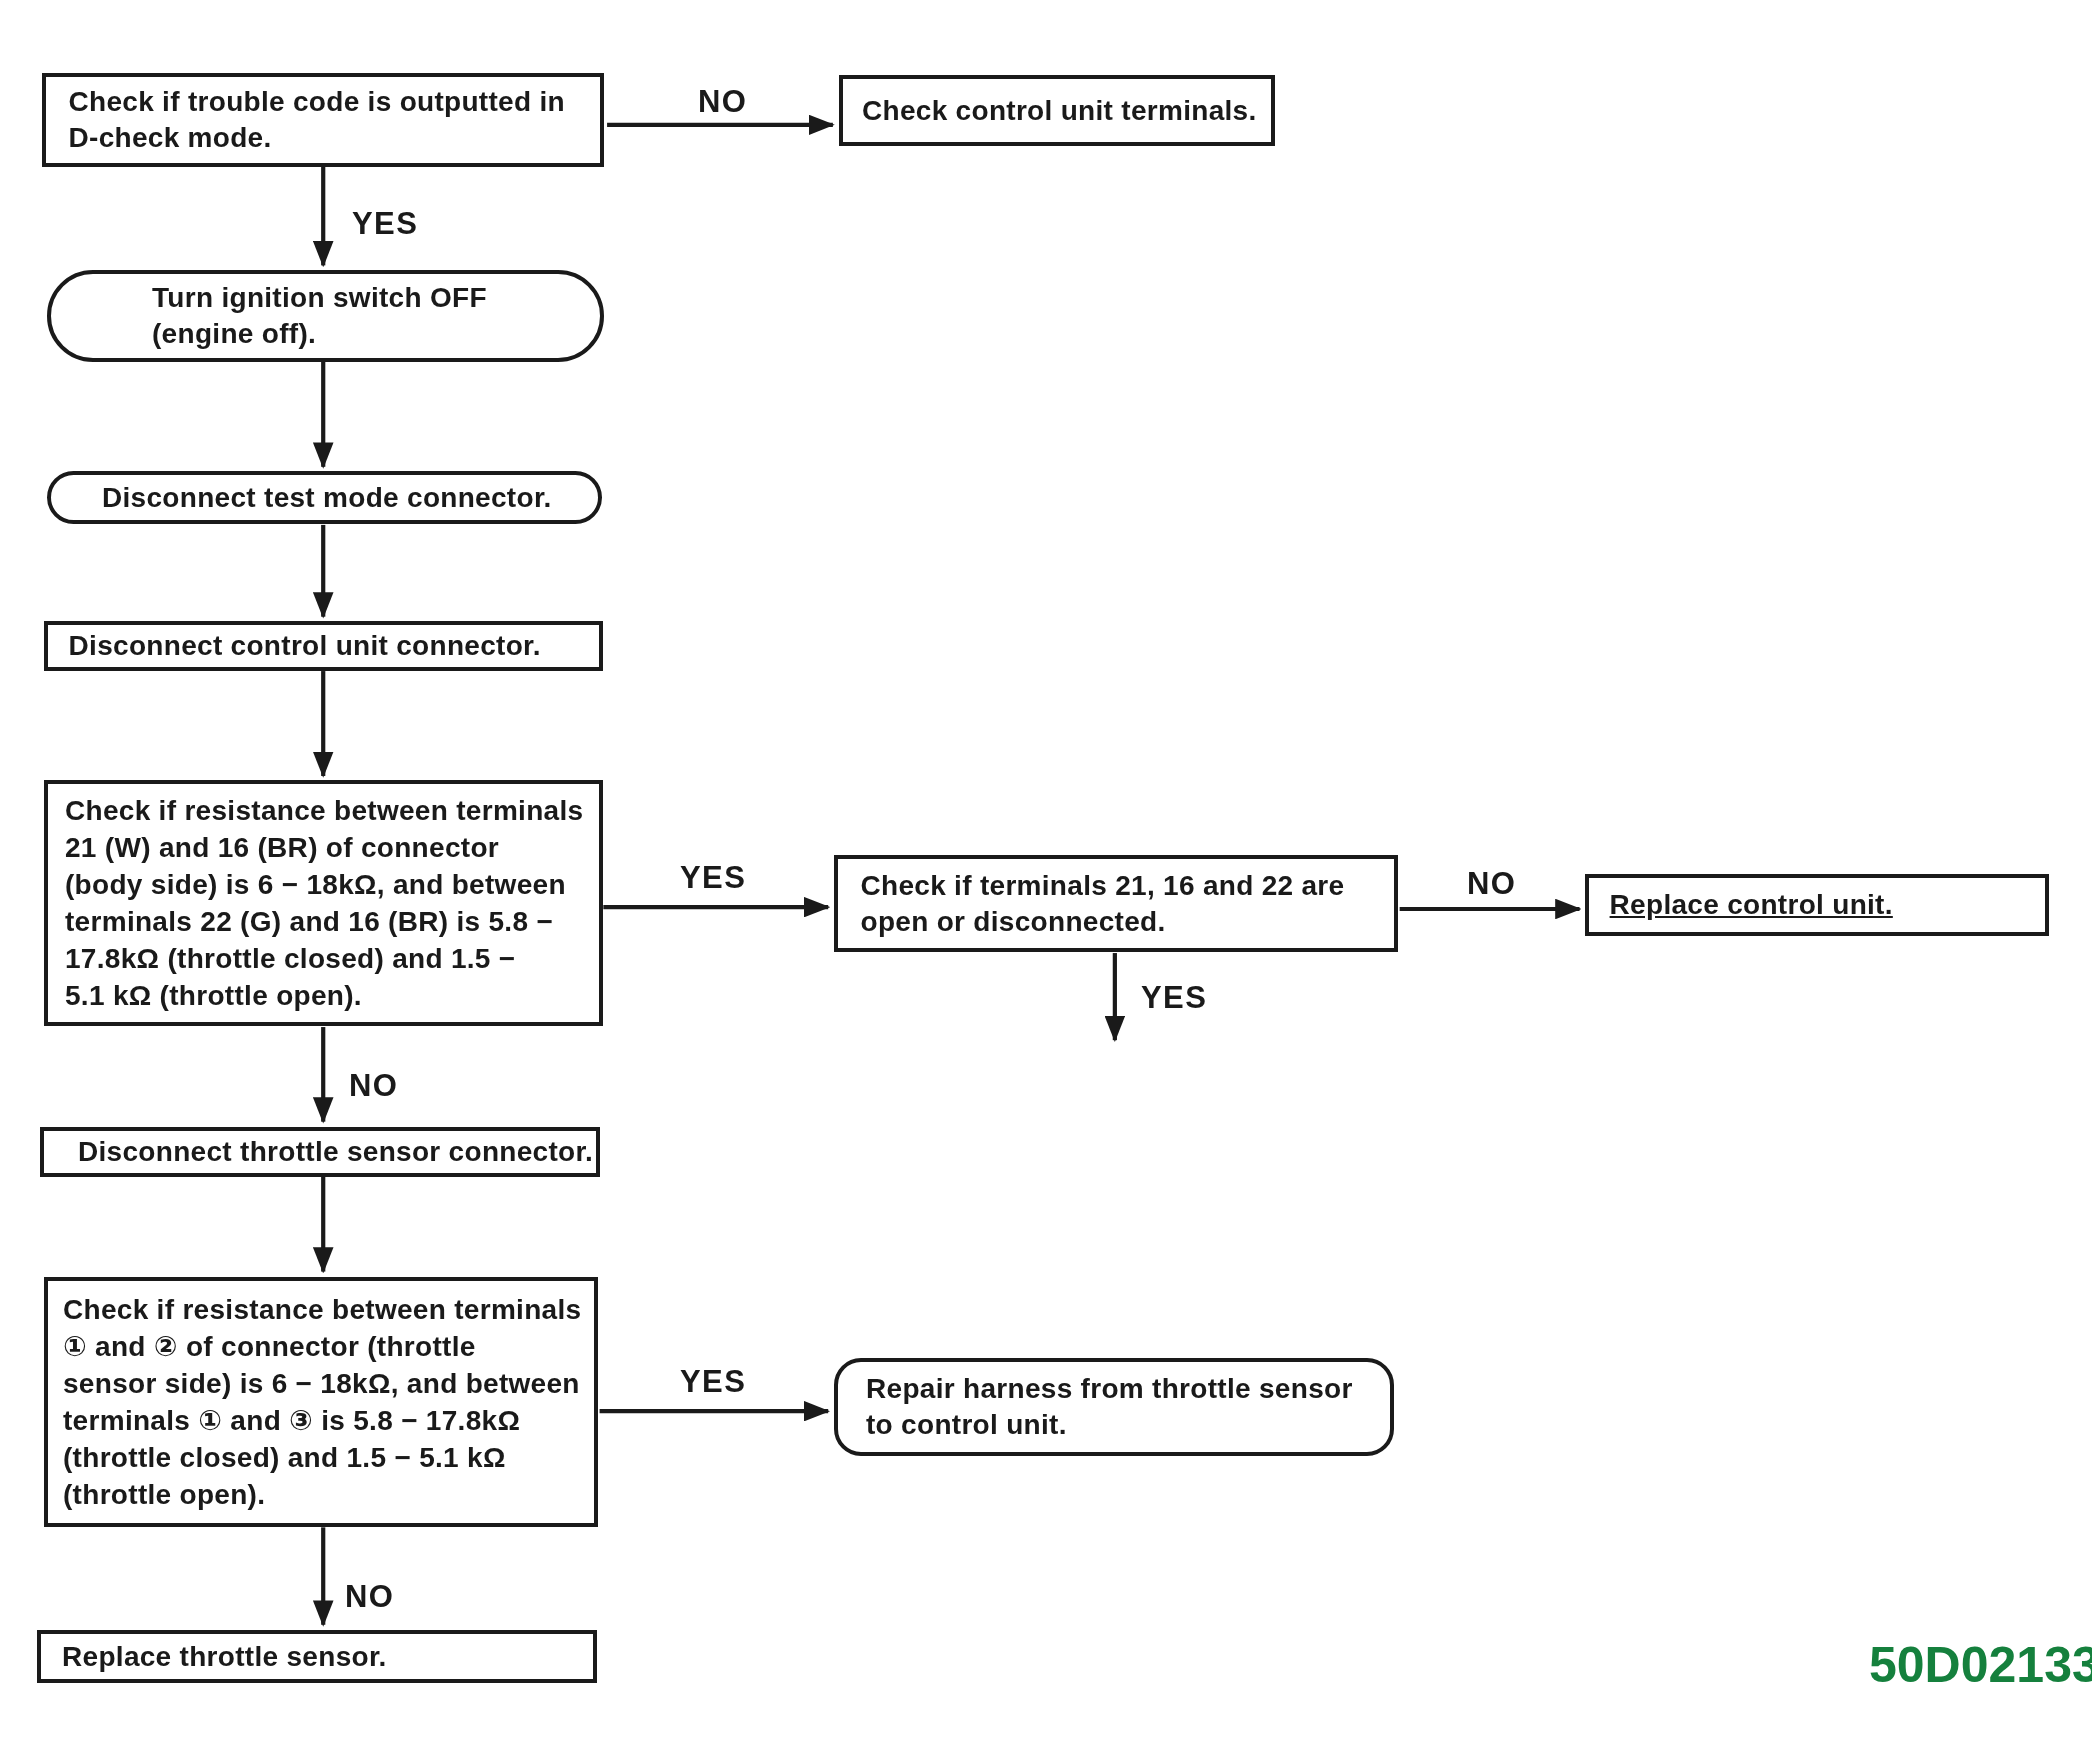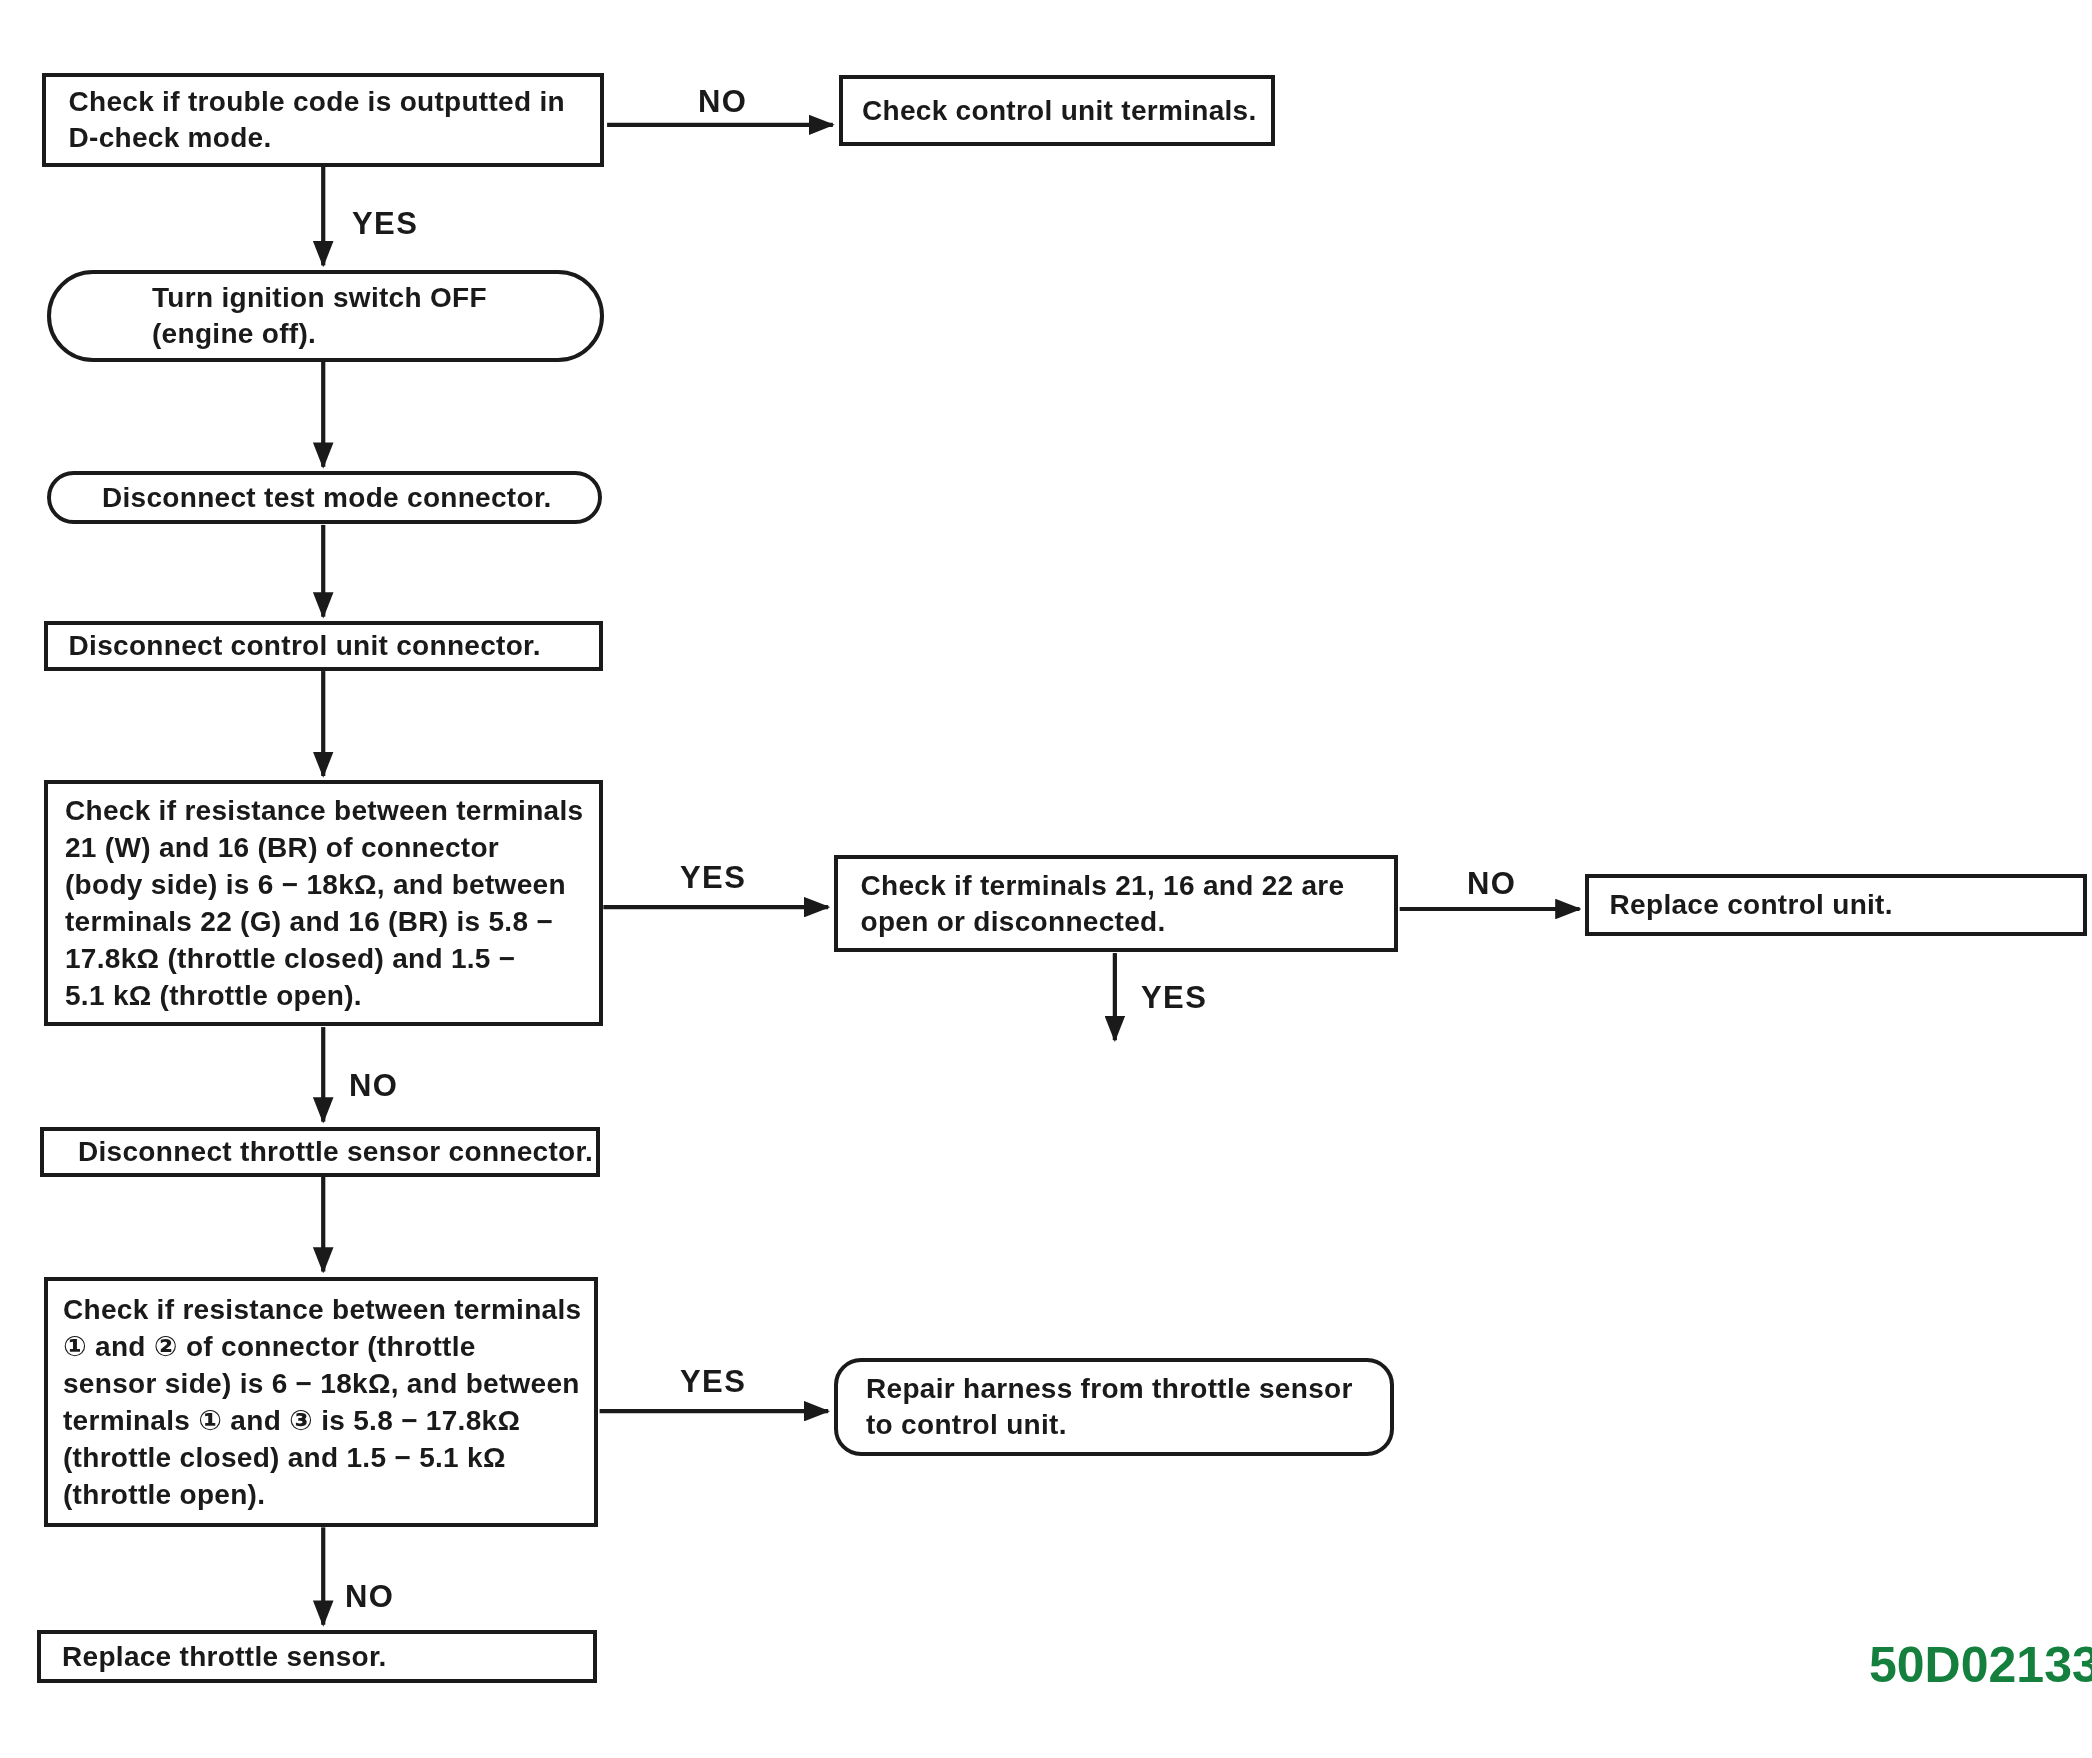--- a/index.html
+++ b/index.html
@@ -84,21 +84,21 @@
   <div class="node dense" style="left:44px;top:780px;width:559px;height:246px;padding-left:17px;">Check if resistance between terminals
 21 (W) and 16 (BR) of connector
 (body side) is 6 − 18kΩ, and between
 terminals 22 (G) and 16 (BR) is 5.8 −
 17.8kΩ (throttle closed) and 1.5 −
 5.1 kΩ (throttle open).</div>
 
   <div class="node" style="left:834px;top:855px;width:564px;height:97px;padding-left:22.5px;">Check if terminals 21, 16 and 22 are
 open or disconnected.</div>
 
-  <div class="node" style="left:1585px;top:874px;width:502px;height:62px;padding-left:20.6px;">Replace control unit.</div>
+  <div class="node" style="left:1585px;top:874px;width:464px;height:62px;padding-left:20.6px;text-decoration:underline;">Replace control unit.</div>
 
 
   <div class="node" style="left:40px;top:1127px;width:560px;height:50px;padding-left:34px;">Disconnect throttle sensor connector.</div>
 
   <div class="node dense" style="left:44px;top:1277px;width:554px;height:250px;padding-left:15px;">Check if resistance between terminals
 ① and ② of connector (throttle
 sensor side) is 6 − 18kΩ, and between
 terminals ① and ③ is 5.8 − 17.8kΩ
 (throttle closed) and 1.5 − 5.1 kΩ
 (throttle open).</div>

